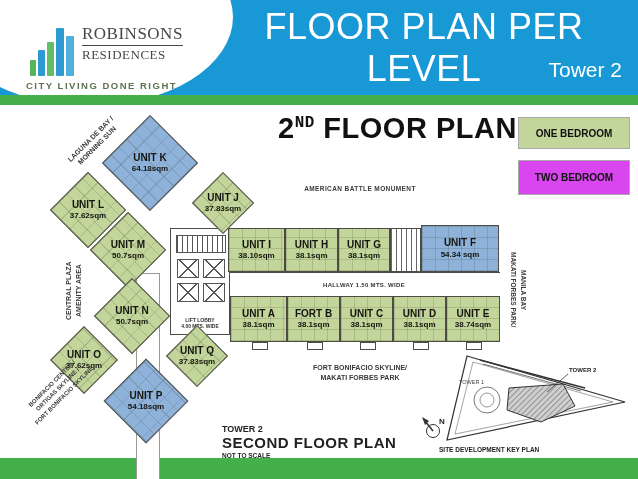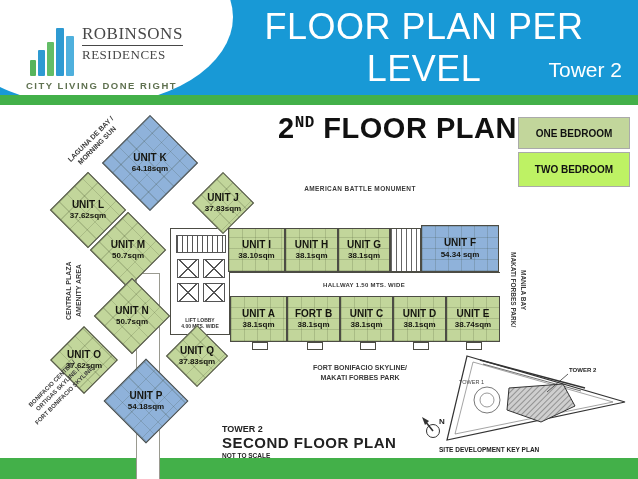--- a/index.html
+++ b/index.html
@@ -22,21 +22,21 @@
   .greenbar{position:absolute;left:0;width:638px;}
   .greenbar.top{top:95px;height:10px;}
   .greenbar.bottom{top:458px;height:21px;}
 
   
   .plan-title{position:absolute;left:278px;top:112px;font-size:29px;font-weight:700;color:#111;letter-spacing:.5px;}
   .plan-title sup{font-size:.55em;font-family:Liberation Mono, monospace;}
   .legend{position:absolute;left:518px;top:117px;width:110px;}
   .legend-box{width:110px;display:flex;align-items:center;justify-content:center;
               font-size:10px;font-weight:700;color:#111;border:1px solid #aaa;}
-  .legend-box.one{height:30px;margin-bottom:3px;}
+  .legend-box.one{height:30px;margin-bottom:11px;}
   .legend-box.two{height:33px;}
 
   
   .floorplan{position:absolute;left:0;top:105px;width:638px;height:353px;}
   .unit{position:absolute;z-index:2;}
   .unit-shape{position:absolute;inset:0;border:1.5px solid #4c4c44;box-sizing:border-box;
      background-image:
        repeating-linear-gradient(0deg, rgba(40,50,20,.16) 0 1px, transparent 1px 11px),
        repeating-linear-gradient(90deg, rgba(40,50,20,.16) 0 1px, transparent 1px 13px);}
   .unit-label{position:absolute;inset:0;display:flex;flex-direction:column;align-items:center;
@@ -110,21 +110,21 @@
   </div>
   <div class="greenbar top" style="background: rgb(67, 176, 73);"></div>
 
   <div class="plan-title">
     <span>2</span><sup>ND</sup><span> FLOOR PLAN</span>
   </div>
   <div class="legend">
     <div class="legend-box one" style="background: rgb(194, 214, 155);">
       <span>ONE BEDROOM</span>
     </div>
-    <div class="legend-box two" style="background: #bef264;">
+    <div class="legend-box two" style="background: #d946ef;">
       <span>TWO BEDROOM</span>
     </div>
   </div>
 
   <div class="floorplan">
     <div class="wing-spine"></div>
     <div class="corridor">
       <span class="corridor-label">HALLWAY 1.50 MTS. WIDE</span>
     </div>
     <div class="core lift">

